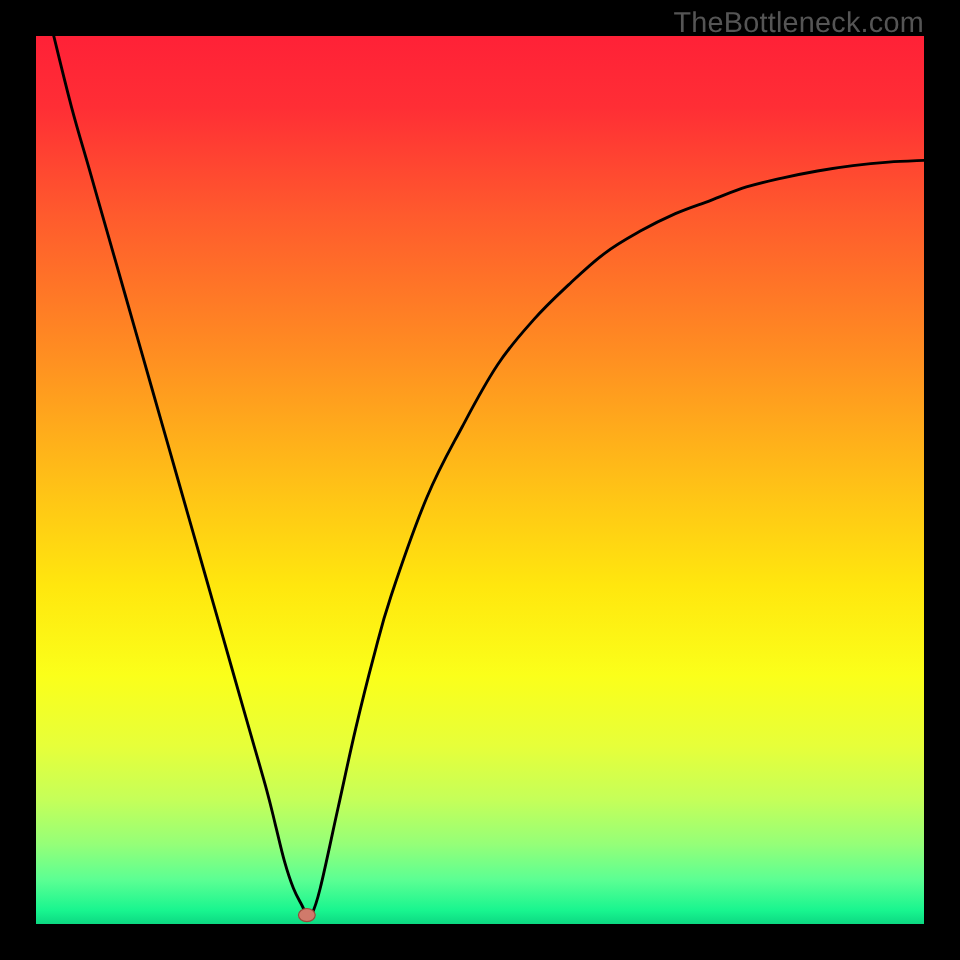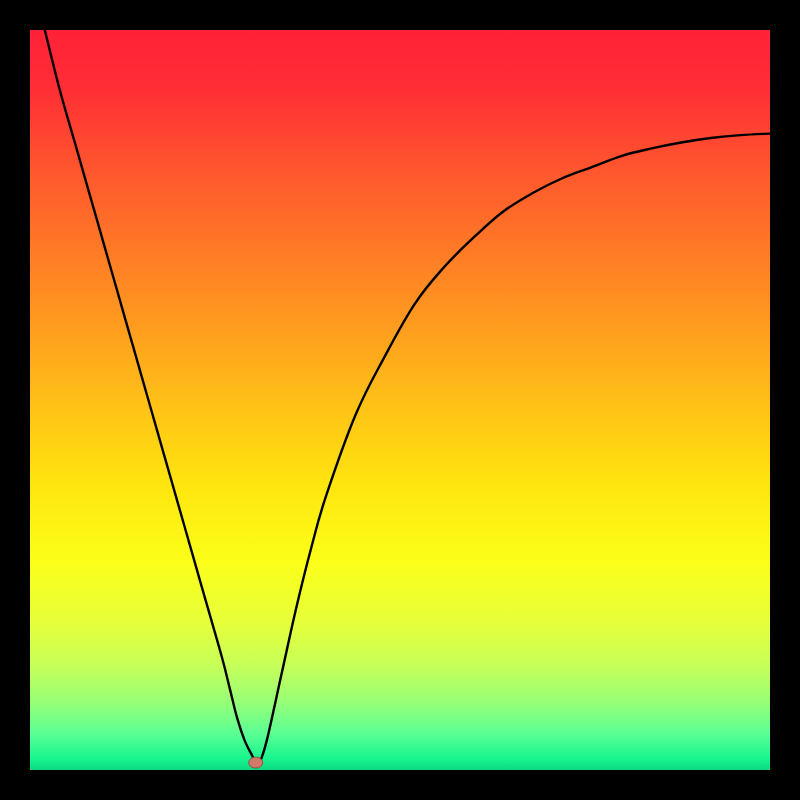--- a/index.html
+++ b/index.html
@@ -40,20 +40,21 @@
     font-size: 24px;
     font-weight: 400;
     letter-spacing: 0.2px;
     user-select: none;
   }
 </style>
 </head>
 <body>
 
 <div class="stage">
+  <div class="watermark">TheBottleneck.com</div>
 
   <div class="plot-area">
     <svg class="gradient" viewBox="0 0 740 740" preserveAspectRatio="none">
       <defs>
         <linearGradient id="bg-grad" x1="0" y1="0" x2="0" y2="1">
             <stop offset="0.00%" stop-color="#ff2137"></stop>
             <stop offset="8.00%" stop-color="#ff2e35"></stop>
             <stop offset="20.00%" stop-color="#ff5a2d"></stop>
             <stop offset="35.00%" stop-color="#ff8b22"></stop>
             <stop offset="50.00%" stop-color="#ffbf17"></stop>

